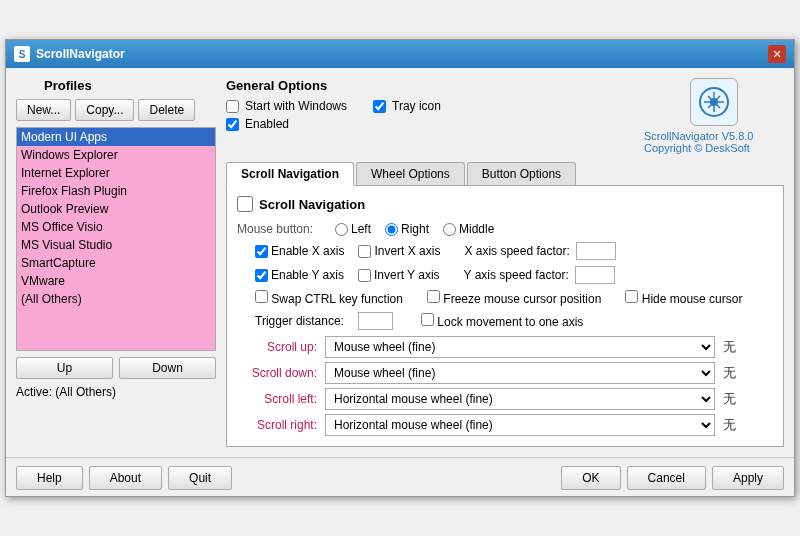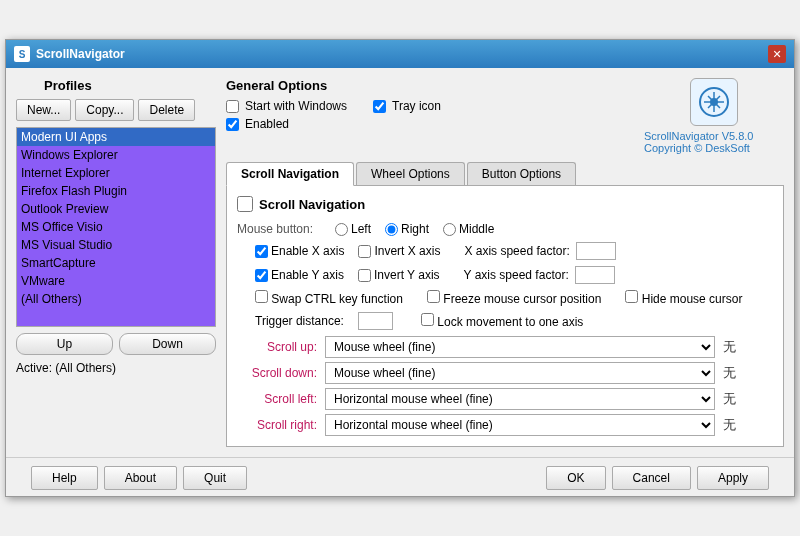--- a/index.html
+++ b/index.html
@@ -90,42 +90,41 @@
       cursor: pointer;
       font-size: 12px;
       border-radius: 2px;
     }
     .btn-active {
       border: 2px solid #4a9fd6;
       background: linear-gradient(to bottom, #e8f4ff, #d0e8ff);
     }
     .profile-list {
       border: 1px solid #aaa;
-      background: #8b5cf6;
-      height: 200px;
+      background: #f9a8d4;
+      height: 224px;
       overflow-y: auto;
       width: 100%;
     }
     .profile-item {
       padding: 2px 4px;
       cursor: pointer;
       white-space: nowrap;
     }
     .profile-item.selected {
       background: #316ac5;
       color: white;
     }
     .up-down-row {
       display: flex;
       gap: 6px;
       margin-top: 6px;
     }
     .up-down-row .btn {
       flex: 1;
-      border-radius: 9px;
     }
     .active-label {
       margin-top: 6px;
       font-size: 12px;
     }
     
     .right-panel {
       flex: 1;
     }
     .right-top {
@@ -281,21 +280,21 @@
     }
     .scroll-char {
       color: #333;
       font-size: 13px;
     }
     
     .bottom-bar {
       display: flex;
       justify-content: space-between;
       align-items: center;
-      padding: 8px 25px 6px;
+      padding: 8px 10px 6px;
       border-top: 1px solid #ccc;
       gap: 33px;
     }
     .bottom-left {
       display: flex;
       gap: 6px;
     }
     .bottom-right {
       display: flex;
       gap: 6px;

